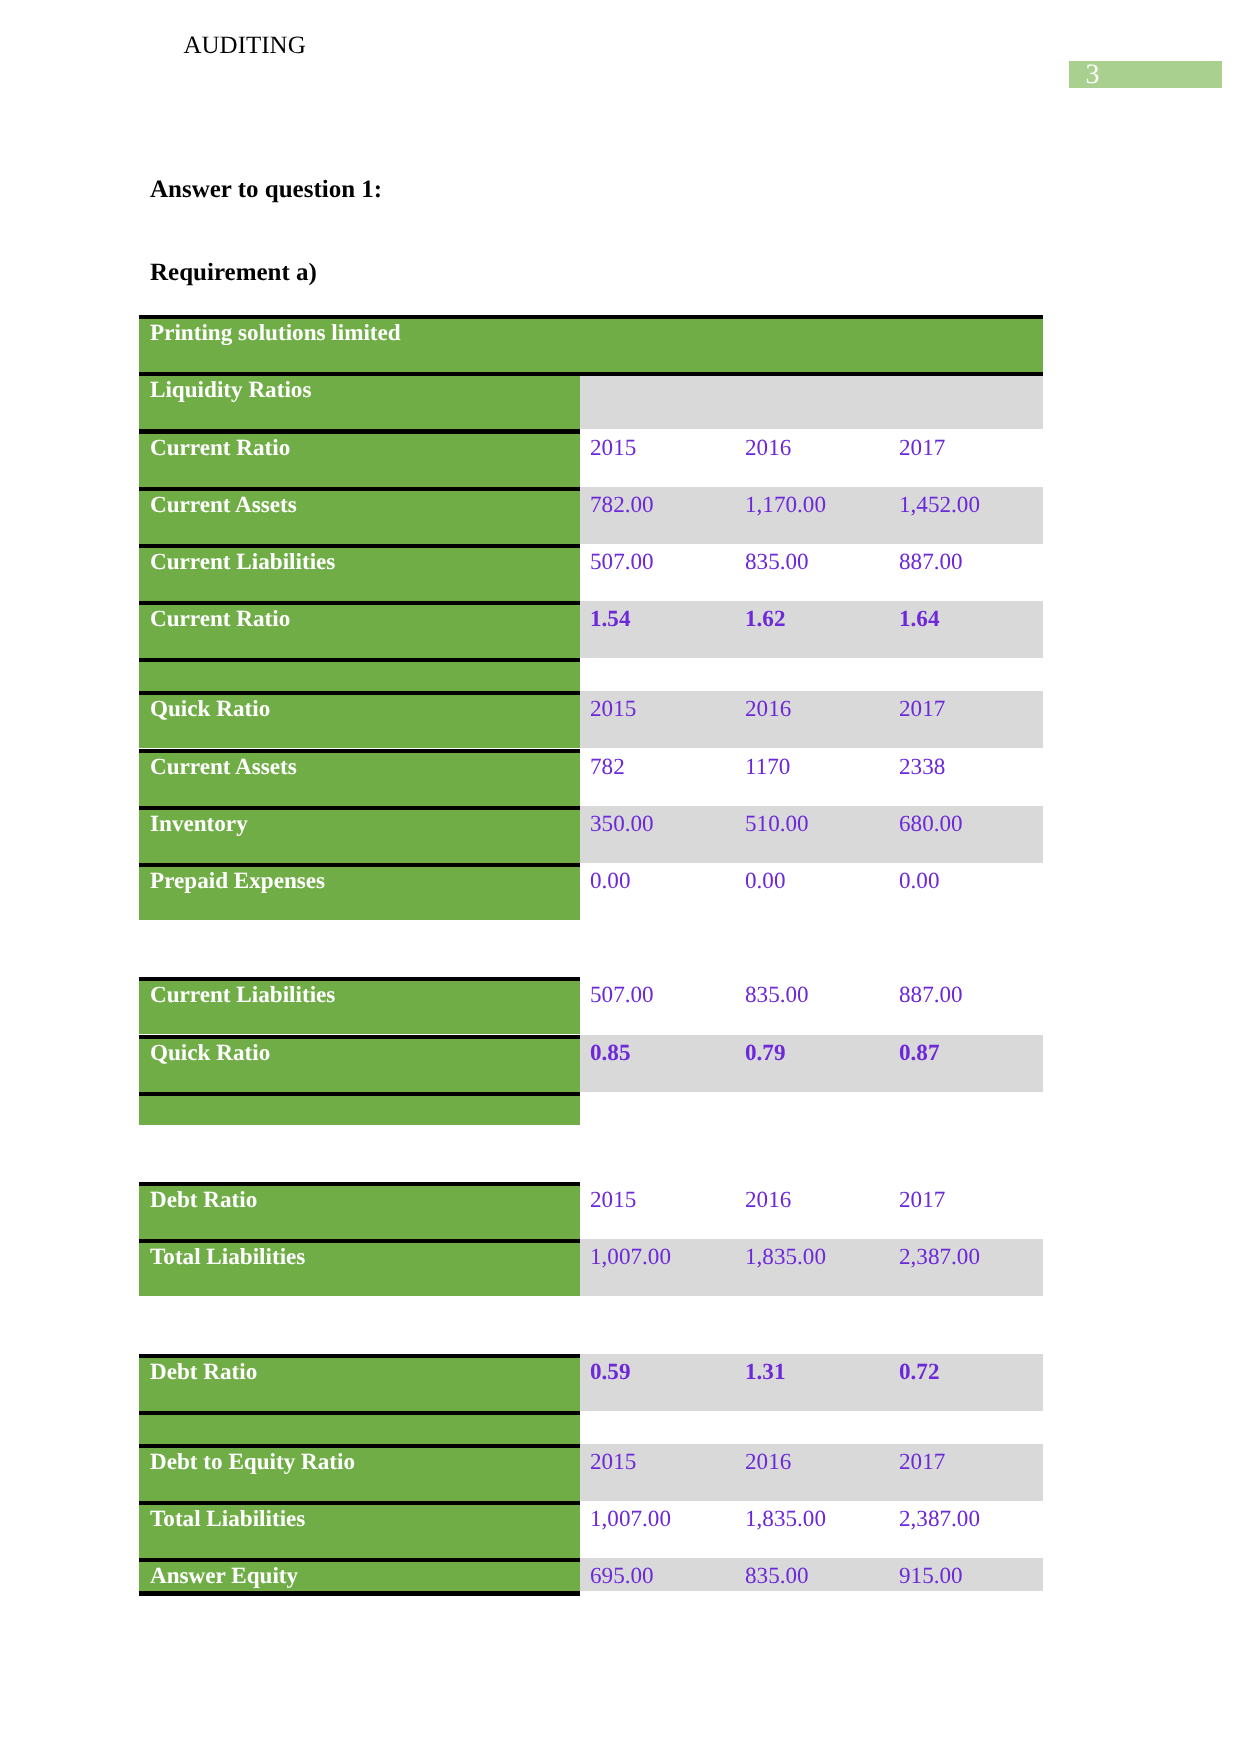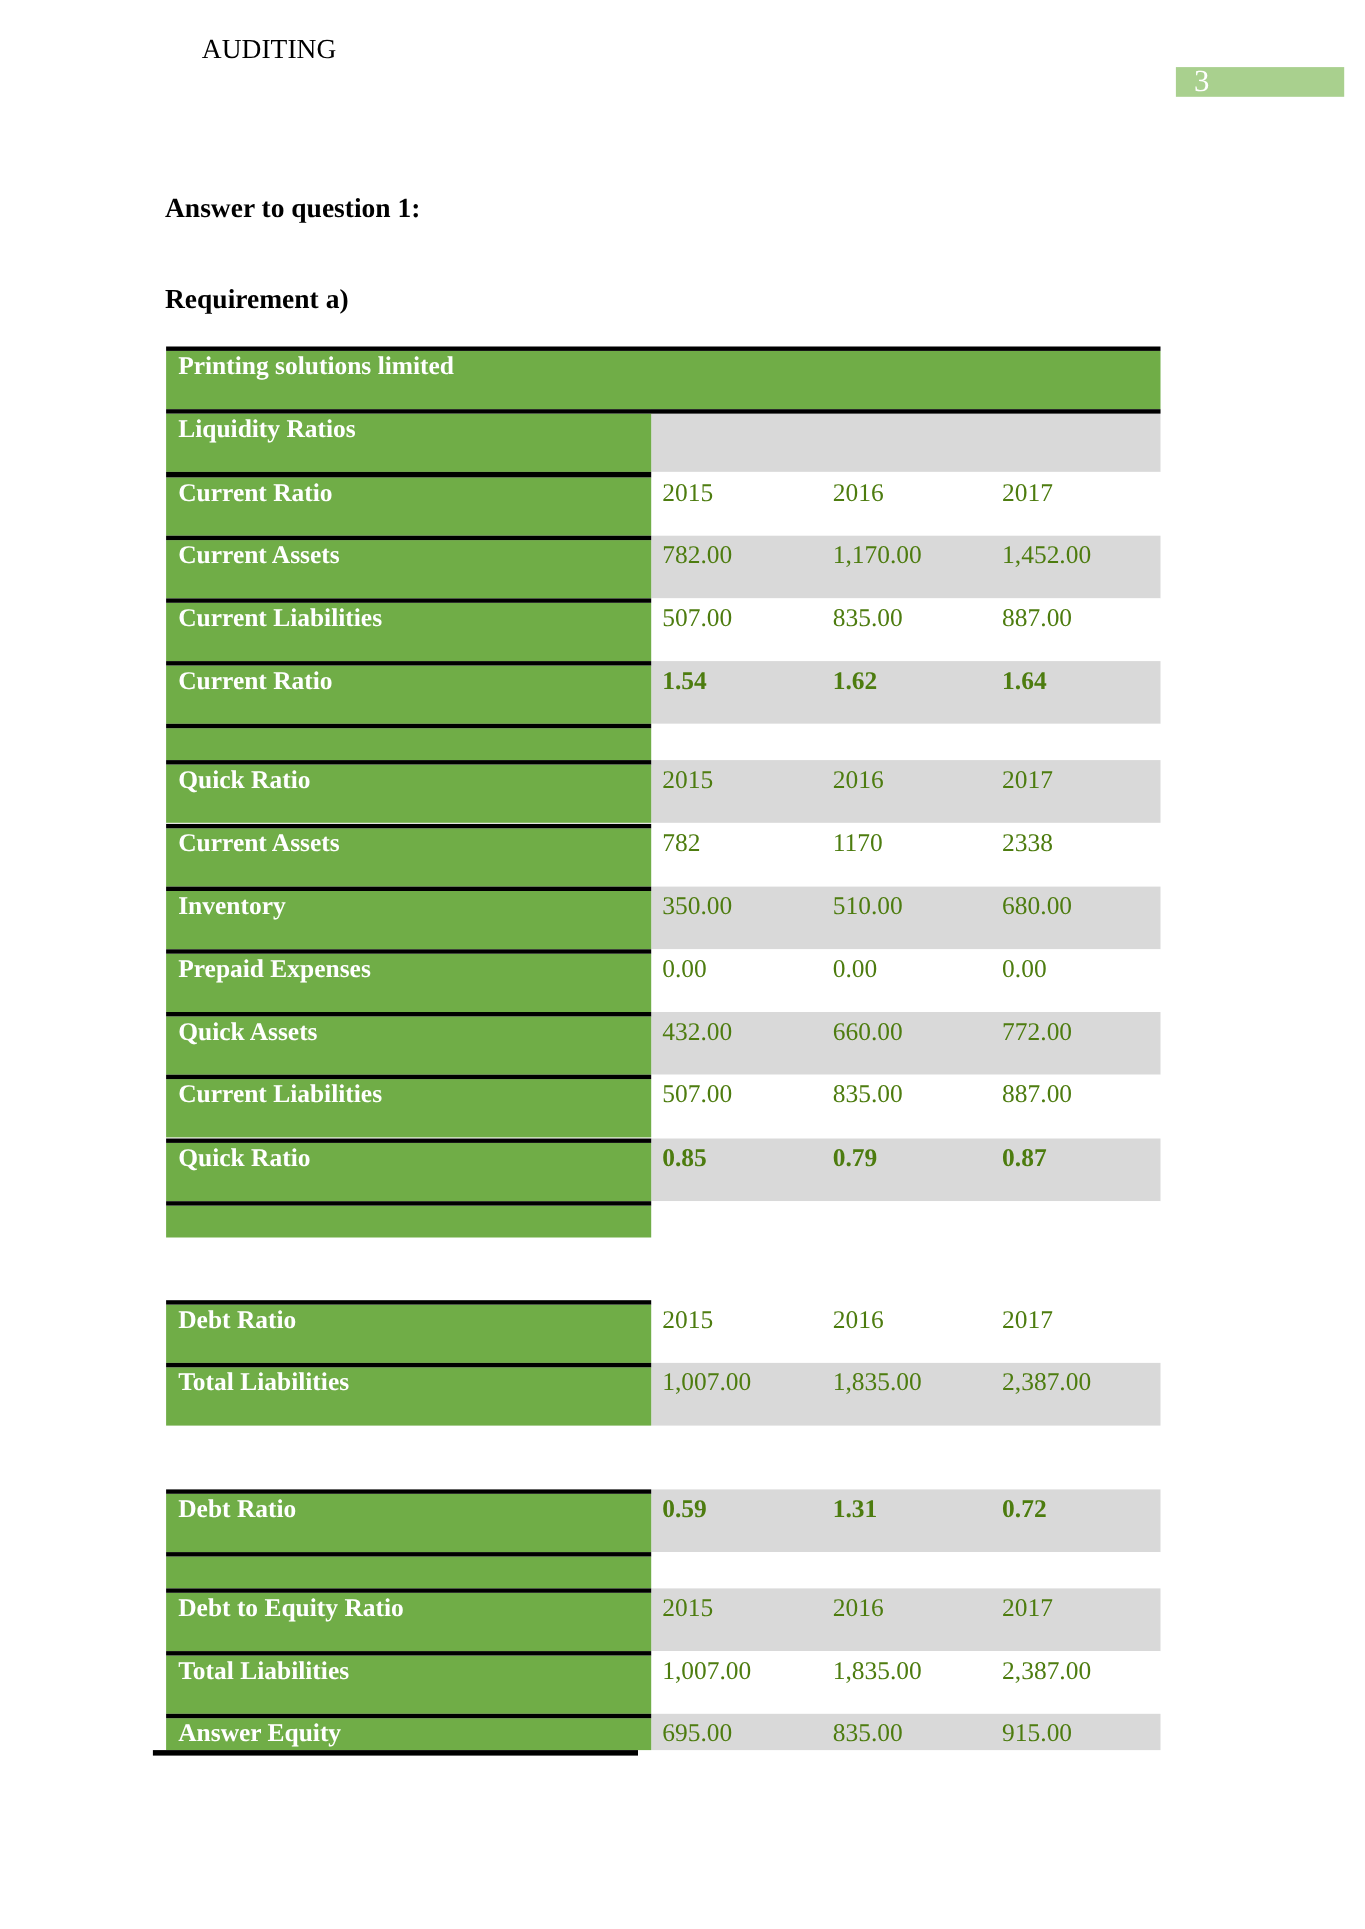--- a/index.html
+++ b/index.html
@@ -13,27 +13,27 @@
   .doc-header{position:absolute;left:183.5px;top:33px;font-size:25px;line-height:25px;color:#000;white-space:nowrap;transform:translateZ(0);}
 
   .page-badge{position:absolute;left:1069px;top:60.5px;width:153px;height:27px;background:var(--badge,#a9d08e);}
   .page-badge-num{position:absolute;left:1085.5px;top:60.5px;font-size:28px;line-height:28px;color:#ffffff;transform:translateZ(0);}
 
   .heading{position:absolute;left:150px;font-weight:bold;font-size:25px;line-height:25px;color:#000;white-space:nowrap;transform:translateZ(0);}
   #h-answer{top:176.5px;}
   #h-req{top:259.5px;}
 
   .tbl{position:absolute;left:139px;top:315px;width:904px;height:1281px;}
-  .trow{position:absolute;left:12px;width:904px;}
+  .trow{position:absolute;left:0;width:904px;}
 
   .c1bg{position:absolute;left:0;width:441px;background:var(--accent,#70ad47);}
   .c1bg.full{width:904px;}
   .c1{position:absolute;left:11px;color:#ffffff;font-weight:bold;font-size:23.15px;line-height:23.15px;
       white-space:nowrap;transform:translateZ(0);}
-  .cell{position:absolute;font-size:23.15px;line-height:23.15px;color:#4d7c0f;white-space:nowrap;transform:translateZ(0);}
+  .cell{position:absolute;font-size:23.15px;line-height:23.15px;color:#6d28d9;white-space:nowrap;transform:translateZ(0);}
   .cbg{position:absolute;left:441px;top:0;width:463px;height:100%;}
   .gray{background:var(--altrow,#d9d9d9);}
   .white{background:#ffffff;}
   .bt{position:absolute;left:0;top:0;height:4.2px;background:#000;}
   .w441{width:441px;}
   .w904{width:904px;}
   .bold{font-weight:bold;}
 </style>
 </head>
 <body>
@@ -127,29 +127,20 @@
     </div>
     <div class="trow" style="top:547.9px;height:57.2px">
       <div class="cbg white" style="height:57.2px"></div>
       <div class="c1bg" style="top:4.2px;height:53.0px"></div>
       <div class="c1" style="top:7.2px">Prepaid Expenses</div>
       <div class="cell" style="left:451px;top:7.2px">0.00</div>
       <div class="cell" style="left:606px;top:7.2px">0.00</div>
       <div class="cell" style="left:760px;top:7.2px">0.00</div>
       <div class="bt w441"></div>
     </div>
-    <div class="trow" style="top:605.1px;height:57.2px">
-      <div class="cbg gray" style="height:57.2px"></div>
-      <div class="c1bg" style="top:4.2px;height:53.0px"></div>
-      <div class="c1" style="top:7.2px">Quick Assets</div>
-      <div class="cell" style="left:451px;top:7.2px">432.00</div>
-      <div class="cell" style="left:606px;top:7.2px">660.00</div>
-      <div class="cell" style="left:760px;top:7.2px">772.00</div>
-      <div class="bt w441"></div>
-    </div>
     <div class="trow" style="top:662.3px;height:57.2px">
       <div class="cbg white" style="height:57.2px"></div>
       <div class="c1bg" style="top:4.2px;height:53.0px"></div>
       <div class="c1" style="top:7.2px">Current Liabilities</div>
       <div class="cell" style="left:451px;top:7.2px">507.00</div>
       <div class="cell" style="left:606px;top:7.2px">835.00</div>
       <div class="cell" style="left:760px;top:7.2px">887.00</div>
       <div class="bt w441"></div>
     </div>
     <div class="trow" style="top:719.5px;height:57.2px">

